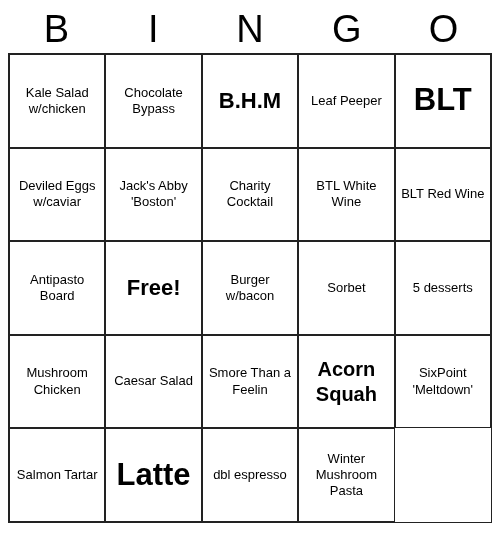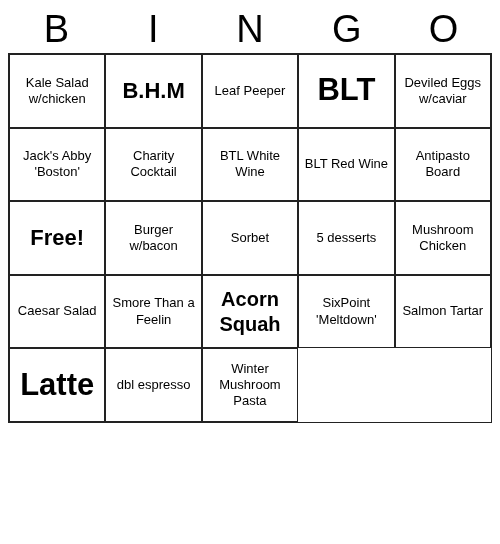--- a/index.html
+++ b/index.html
@@ -24,21 +24,21 @@
       font-size: 38px;
       font-weight: normal;
       width: 88px;
       text-align: center;
     }
     .bingo-grid {
       display: grid;
       grid-template-columns: repeat(5, 1fr);
       grid-template-rows: repeat(5, 1fr);
       width: 100%;
-      height: 370px;
+      height: 470px;
       border: 1.5px solid #222;
     }
     .bingo-cell {
       border: 1px solid #222;
       display: flex;
       align-items: center;
       justify-content: center;
       text-align: center;
       font-size: 13px;
       line-height: 1.25;
@@ -70,20 +70,21 @@
 <span class="bingo-header-letter">B</span>
     <span class="bingo-header-letter">I</span>
     <span class="bingo-header-letter">N</span>
     <span class="bingo-header-letter">G</span>
     <span class="bingo-header-letter">O</span>
   </div>
 
 <div class="bingo-grid">
 
 <div class="bingo-cell">Kale Salad w/chicken</div>
+    <div class="bingo-cell">Chocolate Bypass</div>
     <div class="bingo-cell large-text">B.H.M</div>
     <div class="bingo-cell">Leaf Peeper</div>
     <div class="bingo-cell xl-text">BLT</div>
     <div class="bingo-cell">Deviled Eggs w/caviar</div>
     <div class="bingo-cell">Jack's Abby 'Boston'</div>
     <div class="bingo-cell">Charity Cocktail</div>
     <div class="bingo-cell">BTL White Wine</div>
     <div class="bingo-cell">BLT Red Wine</div>
     <div class="bingo-cell">Antipasto Board</div>
     <div class="bingo-cell free">Free!</div>

